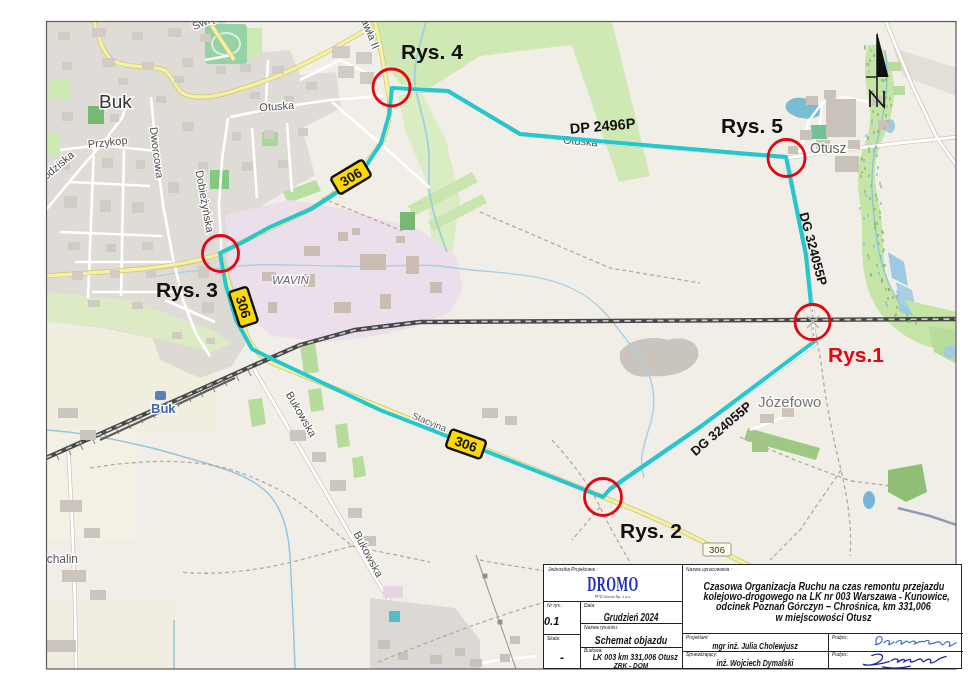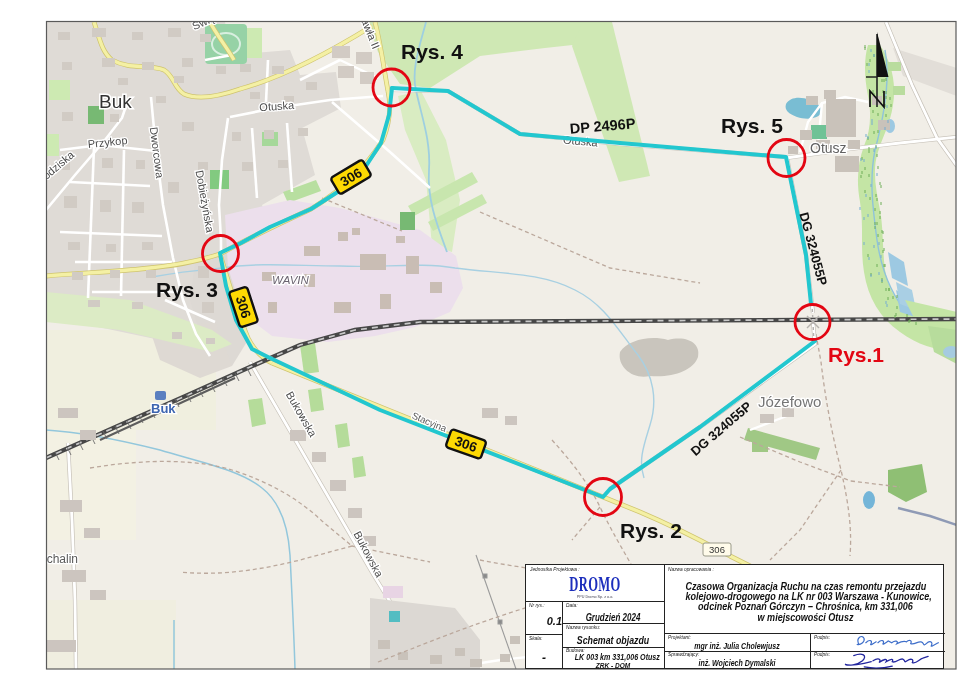--- a/index.html
+++ b/index.html
@@ -1,18 +1,18 @@
 <!DOCTYPE html>
 <html><head>
 <meta charset="utf-8">
 <style>
 html,body{margin:0;padding:0;background:#fff;}
 .page{position:relative;width:980px;height:693px;background:#fff;overflow:hidden;font-family:"Liberation Sans",sans-serif;}
 svg text{font-family:"Liberation Sans",sans-serif;}
-.tb{position:absolute;left:525px;top:564px;width:419px;height:105px;background:#fff;border:1px solid #222;box-sizing:border-box;font-family:"Liberation Sans",sans-serif;}
+.tb{position:absolute;left:543px;top:564px;width:419px;height:105px;background:#fff;border:1px solid #222;box-sizing:border-box;font-family:"Liberation Sans",sans-serif;}
 .tb .ln{position:absolute;background:#222;}
 .tb .lab{position:absolute;font-size:6px;font-style:italic;color:#222;white-space:nowrap;transform:scale(0.8);transform-origin:0 0;}
 .tb .val{position:absolute;font-weight:bold;font-style:italic;color:#111;white-space:nowrap;}
 </style>
 </head>
 <body>
 <div class="page">
 <svg width="980" height="693" viewBox="0 0 980 693">
 <defs>
         <clipPath id="mapc">
@@ -449,21 +449,21 @@
 <div class="ln" style="left:138px;top:68px;width:281px;height:1px;"></div>
 <div class="ln" style="left:138px;top:86px;width:281px;height:1px;"></div>
 <div class="ln" style="left:284px;top:68px;width:1px;height:35px;"></div>
 
 <div class="lab" style="left:4px;top:2px;">Jednostka Projektowa :</div>
 
 <div style="position:absolute;left:0;top:8px;width:138px;text-align:center;font-family:'Liberation Serif',serif;font-weight:bold;font-size:20px;color:#1c2ebc;letter-spacing:0.5px;transform:scale(0.63,1);">DROMO</div>
 <div style="position:absolute;left:0;top:29.5px;width:138px;text-align:center;font-size:6px;color:#445;transform:scale(0.62);transform-origin:50% 0;">PPU Dromo Sp. z o.o.</div>
 
 <div class="lab" style="left:3px;top:38px;">Nr rys.:</div>
-<div class="val" style="left:0px;top:50px;width:36px;text-align:right;font-size:11px;">0.1</div>
+<div class="val" style="left:0px;top:50px;width:36px;text-align:left;font-size:11px;">0.1</div>
 
 <div class="lab" style="left:3px;top:71px;">Skala:</div>
 <div class="val" style="left:0px;top:86px;width:36px;text-align:center;font-size:12px;">-</div>
 
 <div class="lab" style="left:40px;top:38px;">Data:</div>
 <div class="val" style="left:36px;top:47px;width:102px;text-align:center;font-size:10px;transform:scale(0.8,1);">Grudzień 2024</div>
 
 <div class="lab" style="left:40px;top:60px;">Nazwa rysunku:</div>
 <div class="val" style="left:36px;top:69px;width:102px;text-align:center;font-size:11px;transform:scale(0.8,1);">Schemat objazdu</div>
 

